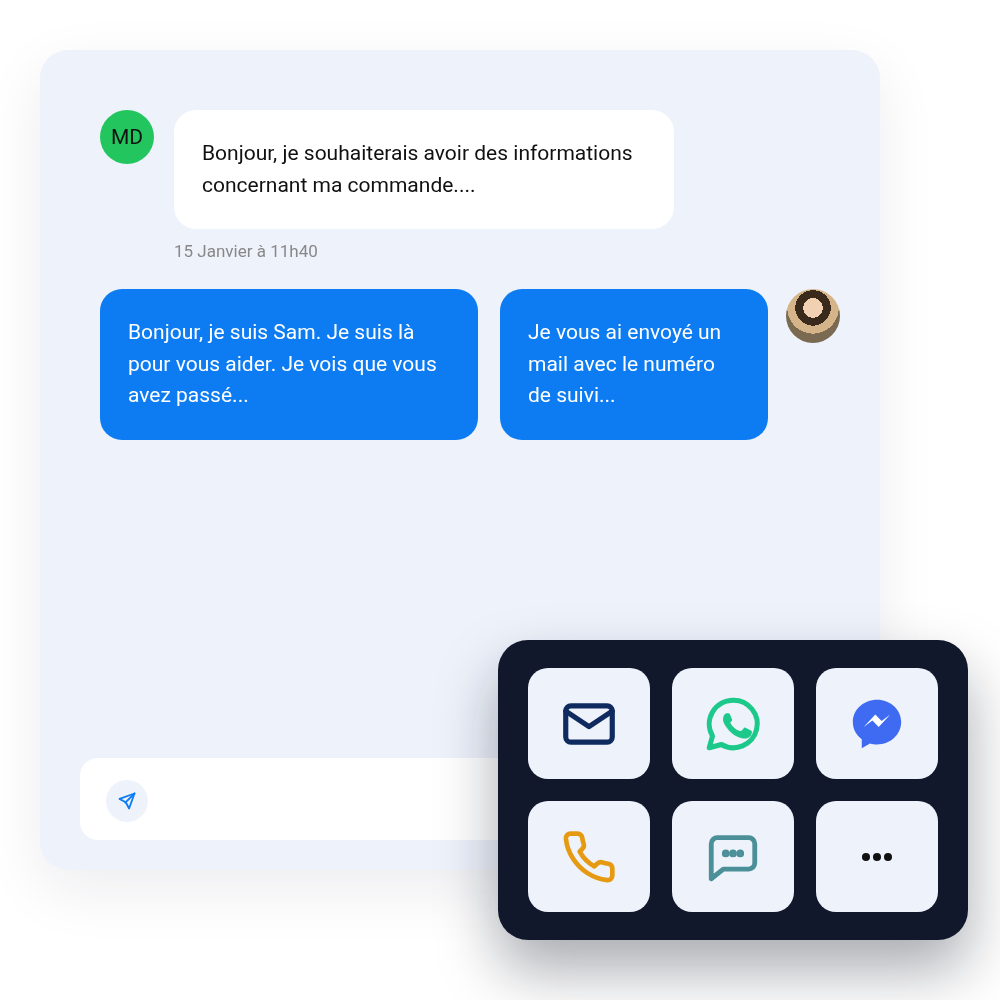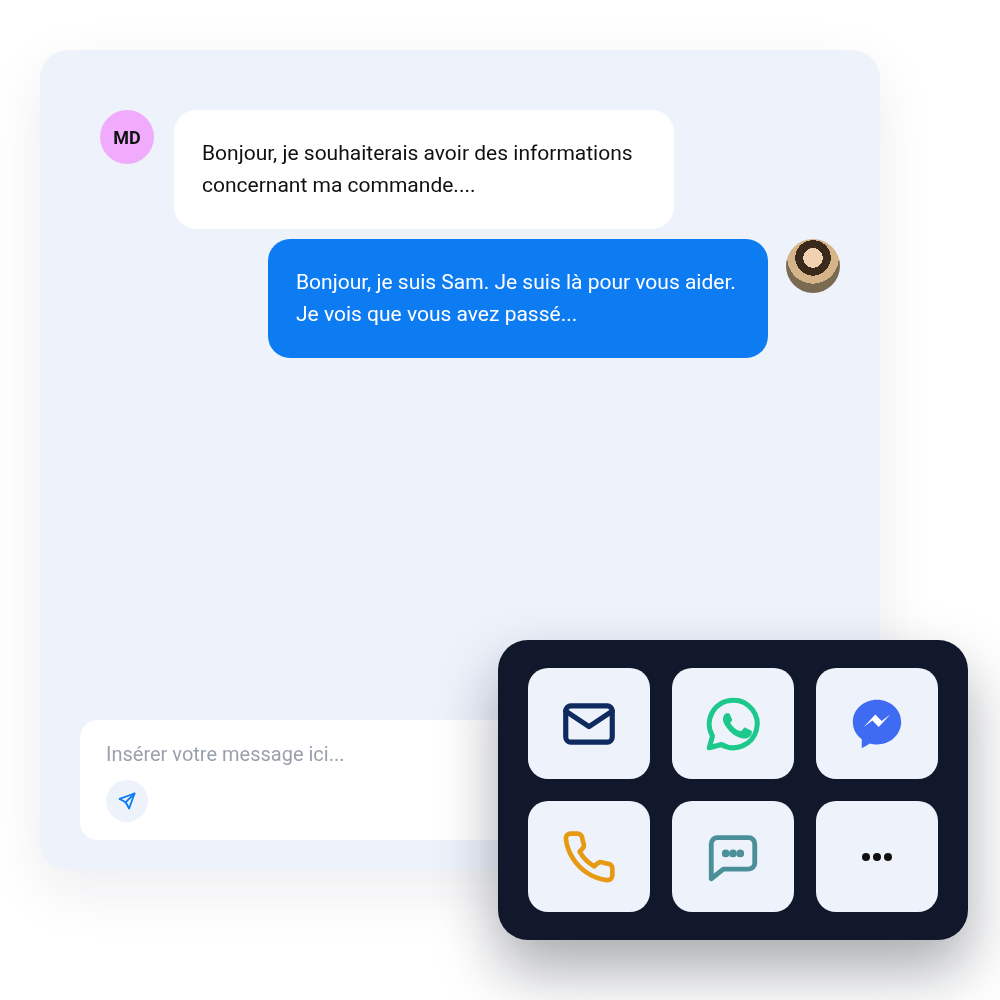--- a/index.html
+++ b/index.html
@@ -15,21 +15,21 @@
     background: #EEF2FB;
     border-radius: 28px;
     padding: 60px 40px 30px 60px;
     box-shadow: 0 20px 60px rgba(20,30,60,0.08);
   }
 
   .msg-row { display: flex; align-items: flex-start; margin-bottom: 10px; }
 
   .avatar-initials {
     width: 54px; height: 54px; border-radius: 50%;
-    background: #f0abfc; color: #111; font-weight: 700; font-size: 18px;
+    background: #22c55e; color: #111; font-weight: 400; font-size: 21px;
     display: flex; align-items: center; justify-content: center;
     margin-right: 20px; flex-shrink: 0;
   }
   .avatar-photo {
     width: 54px; height: 54px; border-radius: 50%;
     margin-left: 18px; flex-shrink: 0;
     background: radial-gradient(circle at 50% 35%, #f2d1b3 0 22%, #3a2a1c 22% 40%, #d6b48a 40% 58%, #7a6a52 58% 100%);
   }
 
   .bubble {
@@ -90,30 +90,31 @@
 <body>
 
 <div class="stage">
 
   <div class="chat-window">
 
     <div class="msg-row">
       <div class="avatar-initials">MD</div>
       <div class="bubble white">Bonjour, je souhaiterais avoir des informations concernant ma commande....</div>
     </div>
+    <div class="timestamp left">15 Janvier à 11h40</div>
 
     <div class="stack-right-wrap">
       <div class="stack-right">
         <div class="bubble blue">Bonjour, je suis Sam. Je suis là pour vous aider. Je vois que vous avez passé...</div>
+        <div class="bubble blue">Je vous ai envoyé un mail avec le numéro de suivi...</div>
       </div>
       <div class="avatar-photo"></div>
     </div>
 
     <div class="composer">
-      <div class="composer-placeholder">Insérer votre message ici...</div>
       <div class="send-btn">
         <svg width="20" height="20" viewBox="0 0 24 24" fill="none" stroke="#0D7CF2" stroke-width="2.2" stroke-linecap="round" stroke-linejoin="round">
           <line x1="21" y1="3" x2="10" y2="14"></line>
           <polygon points="21 3 14.5 21 10.5 13.5 3 9.5 21 3"></polygon>
         </svg>
       </div>
     </div>
 
   </div>
 

